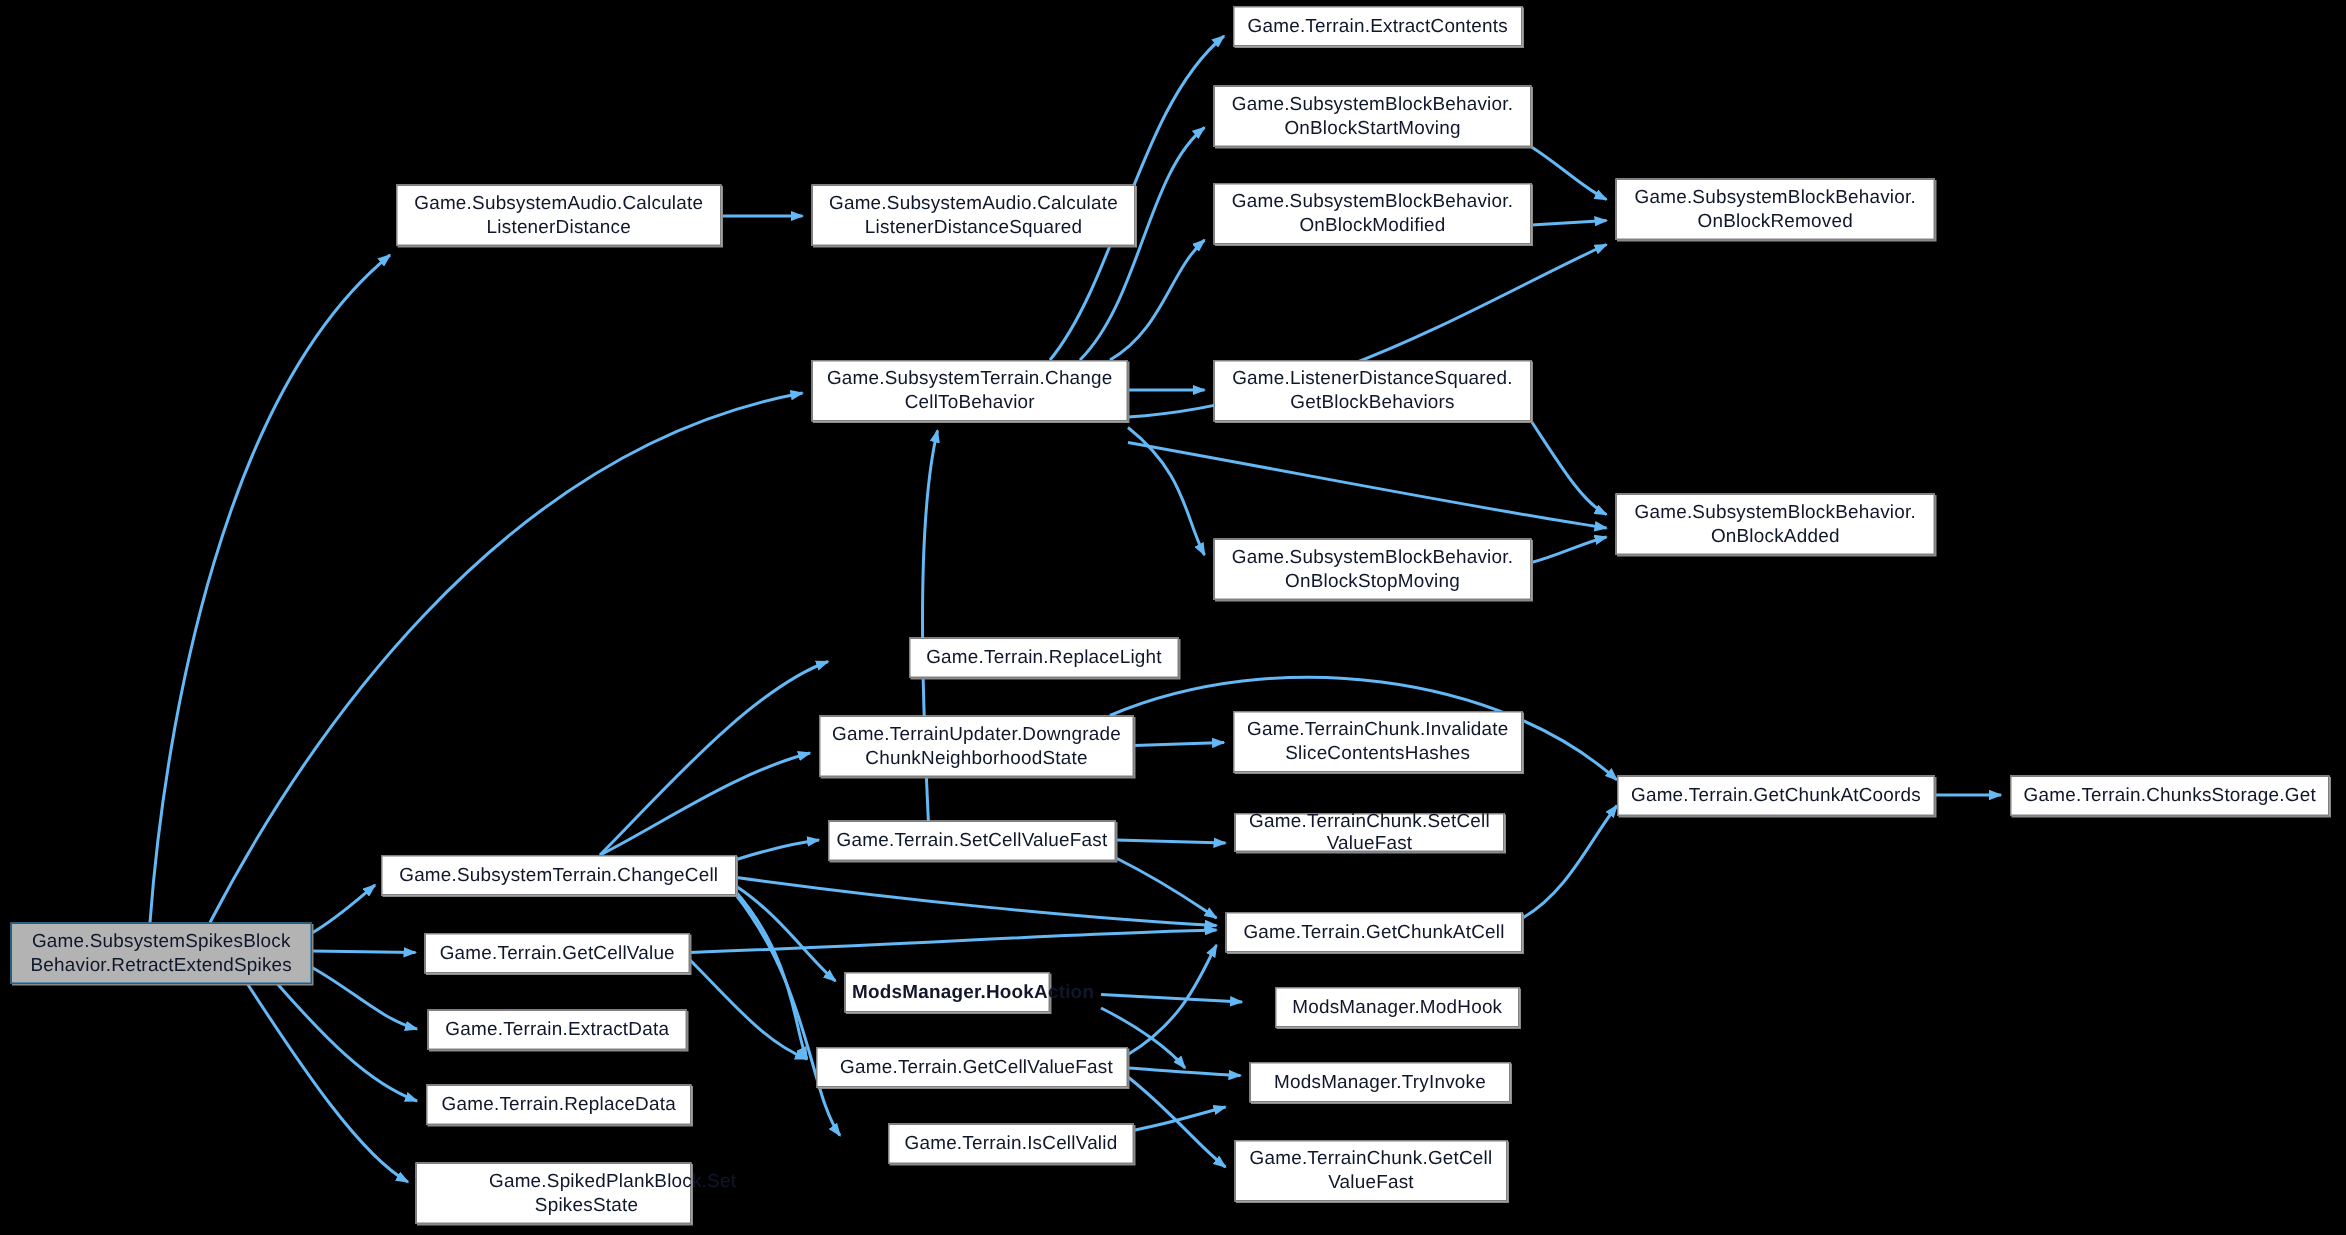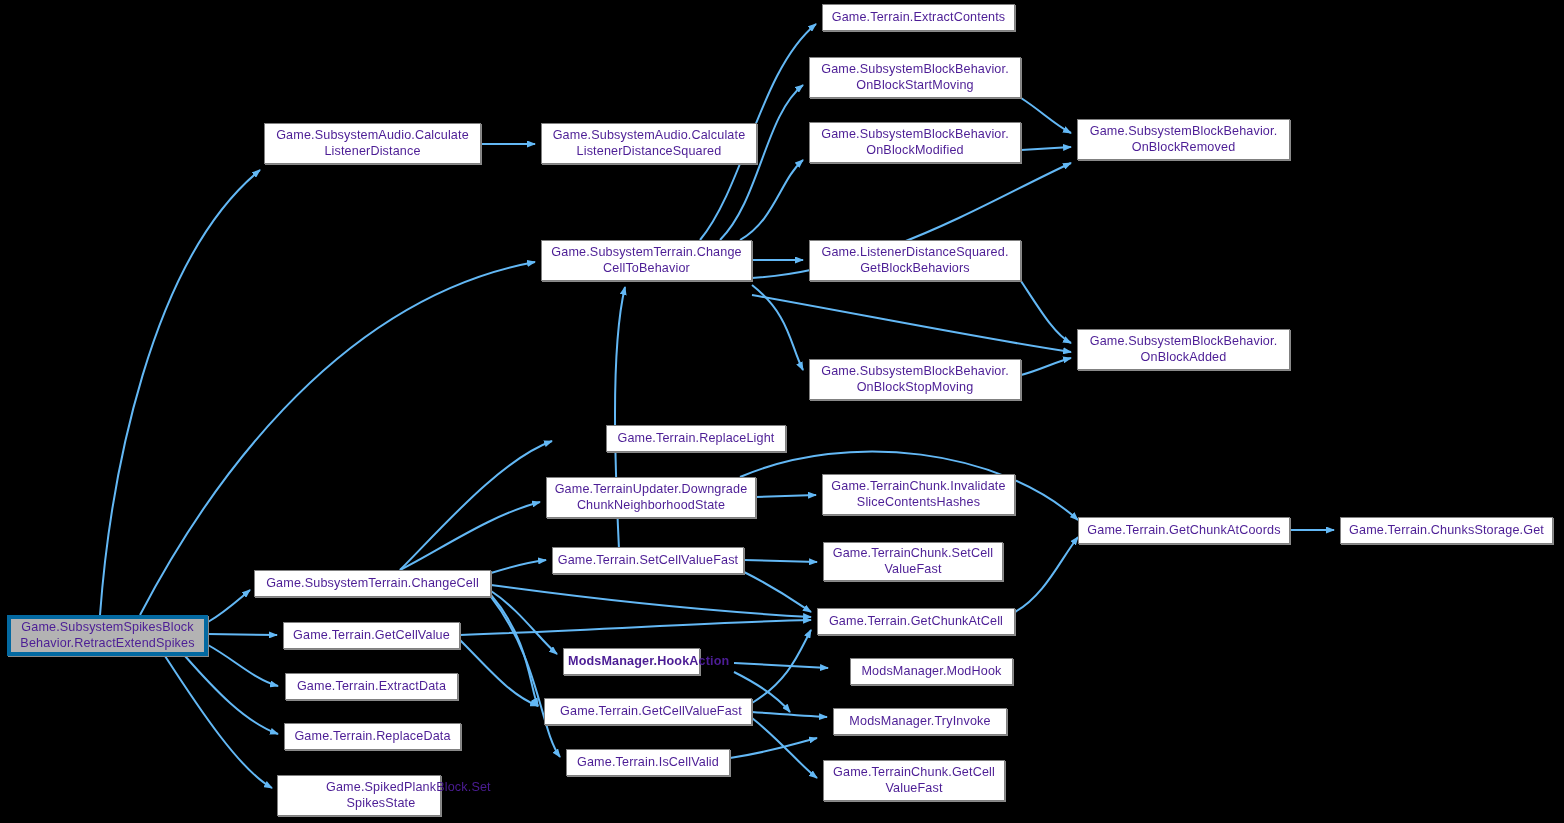--- a/index.html
+++ b/index.html
@@ -21,34 +21,34 @@
     top: 0;
     width: 1564px;
     height: 823px;
   }
   .node {
     position: absolute;
     box-sizing: border-box;
     background: #ffffff;
     border: 1px solid #808080;
     box-shadow: 1px 1px 0 0 #8a8a8a;
-    color: #4c1d95;
+    color: #0f172a;
     font-size: 12.6px;
     line-height: 15.5px;
     letter-spacing: 0.15px;
     display: flex;
     align-items: center;
     justify-content: center;
     text-align: center;
     padding: 1px 4px;
     z-index: 5;
   }
   .node.root {
     background: #b3b3b3;
-    border: 4px solid #0369a1;
+    border: 1px solid #0369a1;
   }
   .node span {
     display: block;
     width: 100%;
     white-space: pre-line;
   }
 </style>
 </head>
 <body>
 
@@ -154,21 +154,21 @@
         <span>Game.TerrainUpdater.Downgrade
 ChunkNeighborhoodState</span>
       </div>
       <div class="node" style="left: 822px; top: 474px; width: 193px; height: 41px;">
         <span>Game.TerrainChunk.Invalidate
 SliceContentsHashes</span>
       </div>
       <div class="node" style="left: 552px; top: 547px; width: 192px; height: 27px;">
         <span>Game.Terrain.SetCellValueFast</span>
       </div>
-      <div class="node" style="left: 823px; top: 542px; width: 180px; height: 39px;">
+      <div class="node" style="left: 823px; top: 542px; width: 180px; height: 26px;">
         <span>Game.TerrainChunk.SetCell
 ValueFast</span>
       </div>
       <div class="node" style="left: 1078px; top: 517px; width: 212px; height: 27px;">
         <span>Game.Terrain.GetChunkAtCoords</span>
       </div>
       <div class="node" style="left: 1340px; top: 517px; width: 213px; height: 27px;">
         <span>Game.Terrain.ChunksStorage.Get</span>
       </div>
       <div class="node" style="left: 254px; top: 570px; width: 237px; height: 27px; justify-content: flex-end;">
@@ -191,25 +191,25 @@
       </div>
       <div class="node" style="left: 544px; top: 698px; width: 208px; height: 27px; padding-left: 10px;">
         <span>Game.Terrain.GetCellValueFast</span>
       </div>
       <div class="node" style="left: 833px; top: 708px; width: 174px; height: 27px;">
         <span>ModsManager.TryInvoke</span>
       </div>
       <div class="node" style="left: 284px; top: 723px; width: 177px; height: 27px;">
         <span>Game.Terrain.ReplaceData</span>
       </div>
-      <div class="node" style="left: 566px; top: 749px; width: 164px; height: 27px;">
+      <div class="node" style="left: 592px; top: 749px; width: 164px; height: 27px;">
         <span>Game.Terrain.IsCellValid</span>
       </div>
       <div class="node" style="left: 823px; top: 760px; width: 182px; height: 41px;">
         <span>Game.TerrainChunk.GetCell
 ValueFast</span>
       </div>
-      <div class="node" style="left: 277px; top: 775px; width: 164px; height: 41px; padding-left: 48px;">
+      <div class="node" style="left: 277px; top: 775px; width: 184px; height: 41px; padding-left: 48px;">
         <span>Game.SpikedPlankBlock.Set
 SpikesState</span>
       </div>
     </div>
 </div>
 
 </body></html>

